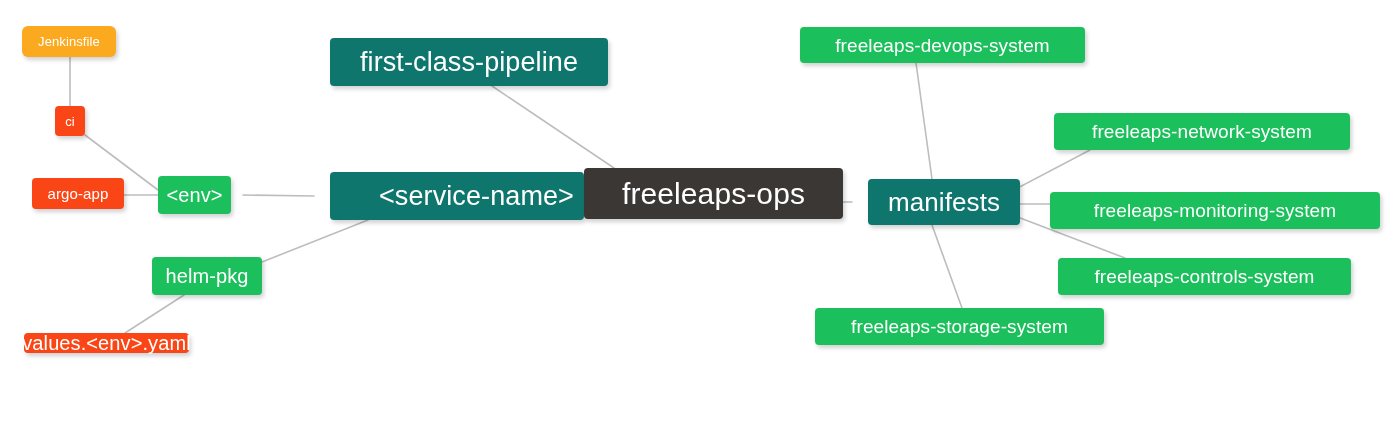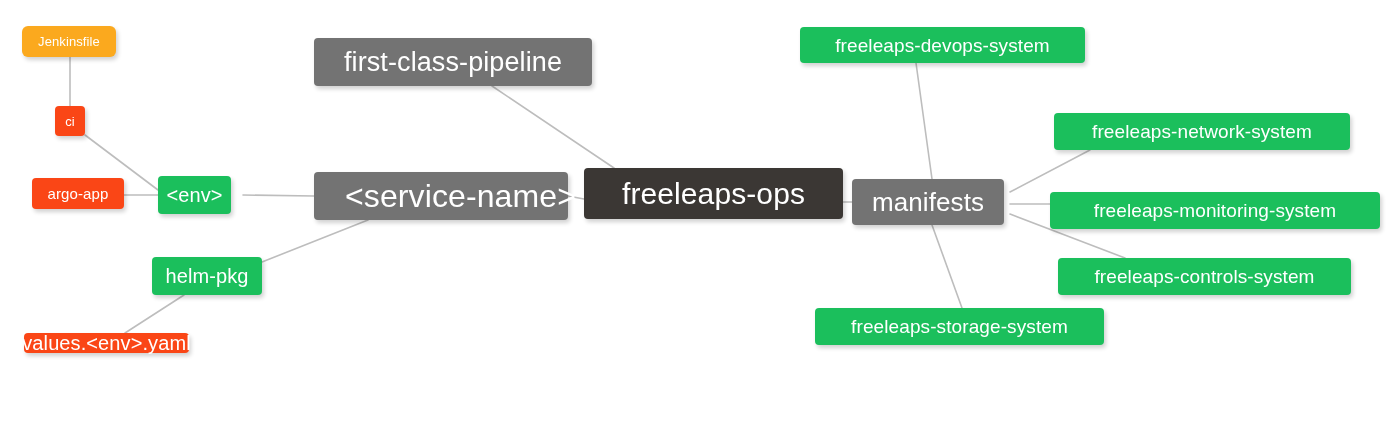--- a/index.html
+++ b/index.html
@@ -42,21 +42,21 @@
     box-shadow: 2px 3px 4px rgba(0,0,0,0.18);
     user-select: none;
     cursor: pointer;
   }
   .node-label {
     display: block;
     padding: 0 2px;
   }
   
   .c-root    { background: #3b3734; }
-  .c-blue    { background: #737373; }
+  .c-blue    { background: #0f766e; margin-left: 16px; }
   .c-green   { background: #1bbf5c; }
   .c-red     { background: #fa4616; }
   .c-orange  { background: #fba91e; border-radius: 6px; }
 </style>
 </head>
 <body>
 
 <div id="mindmap-canvas">
   <svg id="edge-layer" viewBox="0 0 1390 421" width="1390" height="421" xmlns="http://www.w3.org/2000/svg">
       <line x1="70" y1="57" x2="70" y2="106" stroke="#bdbdbd" stroke-width="1.6" stroke-linecap="round"></line>
@@ -89,21 +89,21 @@
       </div>
       <div class="node c-green" style="left: 152px; top: 257px; width: 110px; height: 38px; font-size: 20px;">
         <span class="node-label">helm-pkg</span>
       </div>
       <div class="node c-red" style="left: 24px; top: 333px; width: 165px; height: 20px; font-size: 20px;">
         <span class="node-label">values.&lt;env&gt;.yaml</span>
       </div>
       <div class="node c-blue" style="left: 314px; top: 38px; width: 278px; height: 48px; font-size: 27px;">
         <span class="node-label">first-class-pipeline</span>
       </div>
-      <div class="node c-blue" style="left: 314px; top: 172px; width: 254px; height: 48px; font-size: 32px; padding-left: 39px;">
+      <div class="node c-blue" style="left: 314px; top: 172px; width: 254px; height: 48px; font-size: 27px; padding-left: 39px;">
         <span class="node-label">&lt;service-name&gt;</span>
       </div>
       <div class="node c-root" style="left: 584px; top: 168px; width: 259px; height: 51px; font-size: 30px;">
         <span class="node-label">freeleaps-ops</span>
       </div>
       <div class="node c-blue" style="left: 852px; top: 179px; width: 152px; height: 46px; font-size: 26px;">
         <span class="node-label">manifests</span>
       </div>
       <div class="node c-green" style="left: 800px; top: 27px; width: 285px; height: 36px; font-size: 19px;">
         <span class="node-label">freeleaps-devops-system</span>

